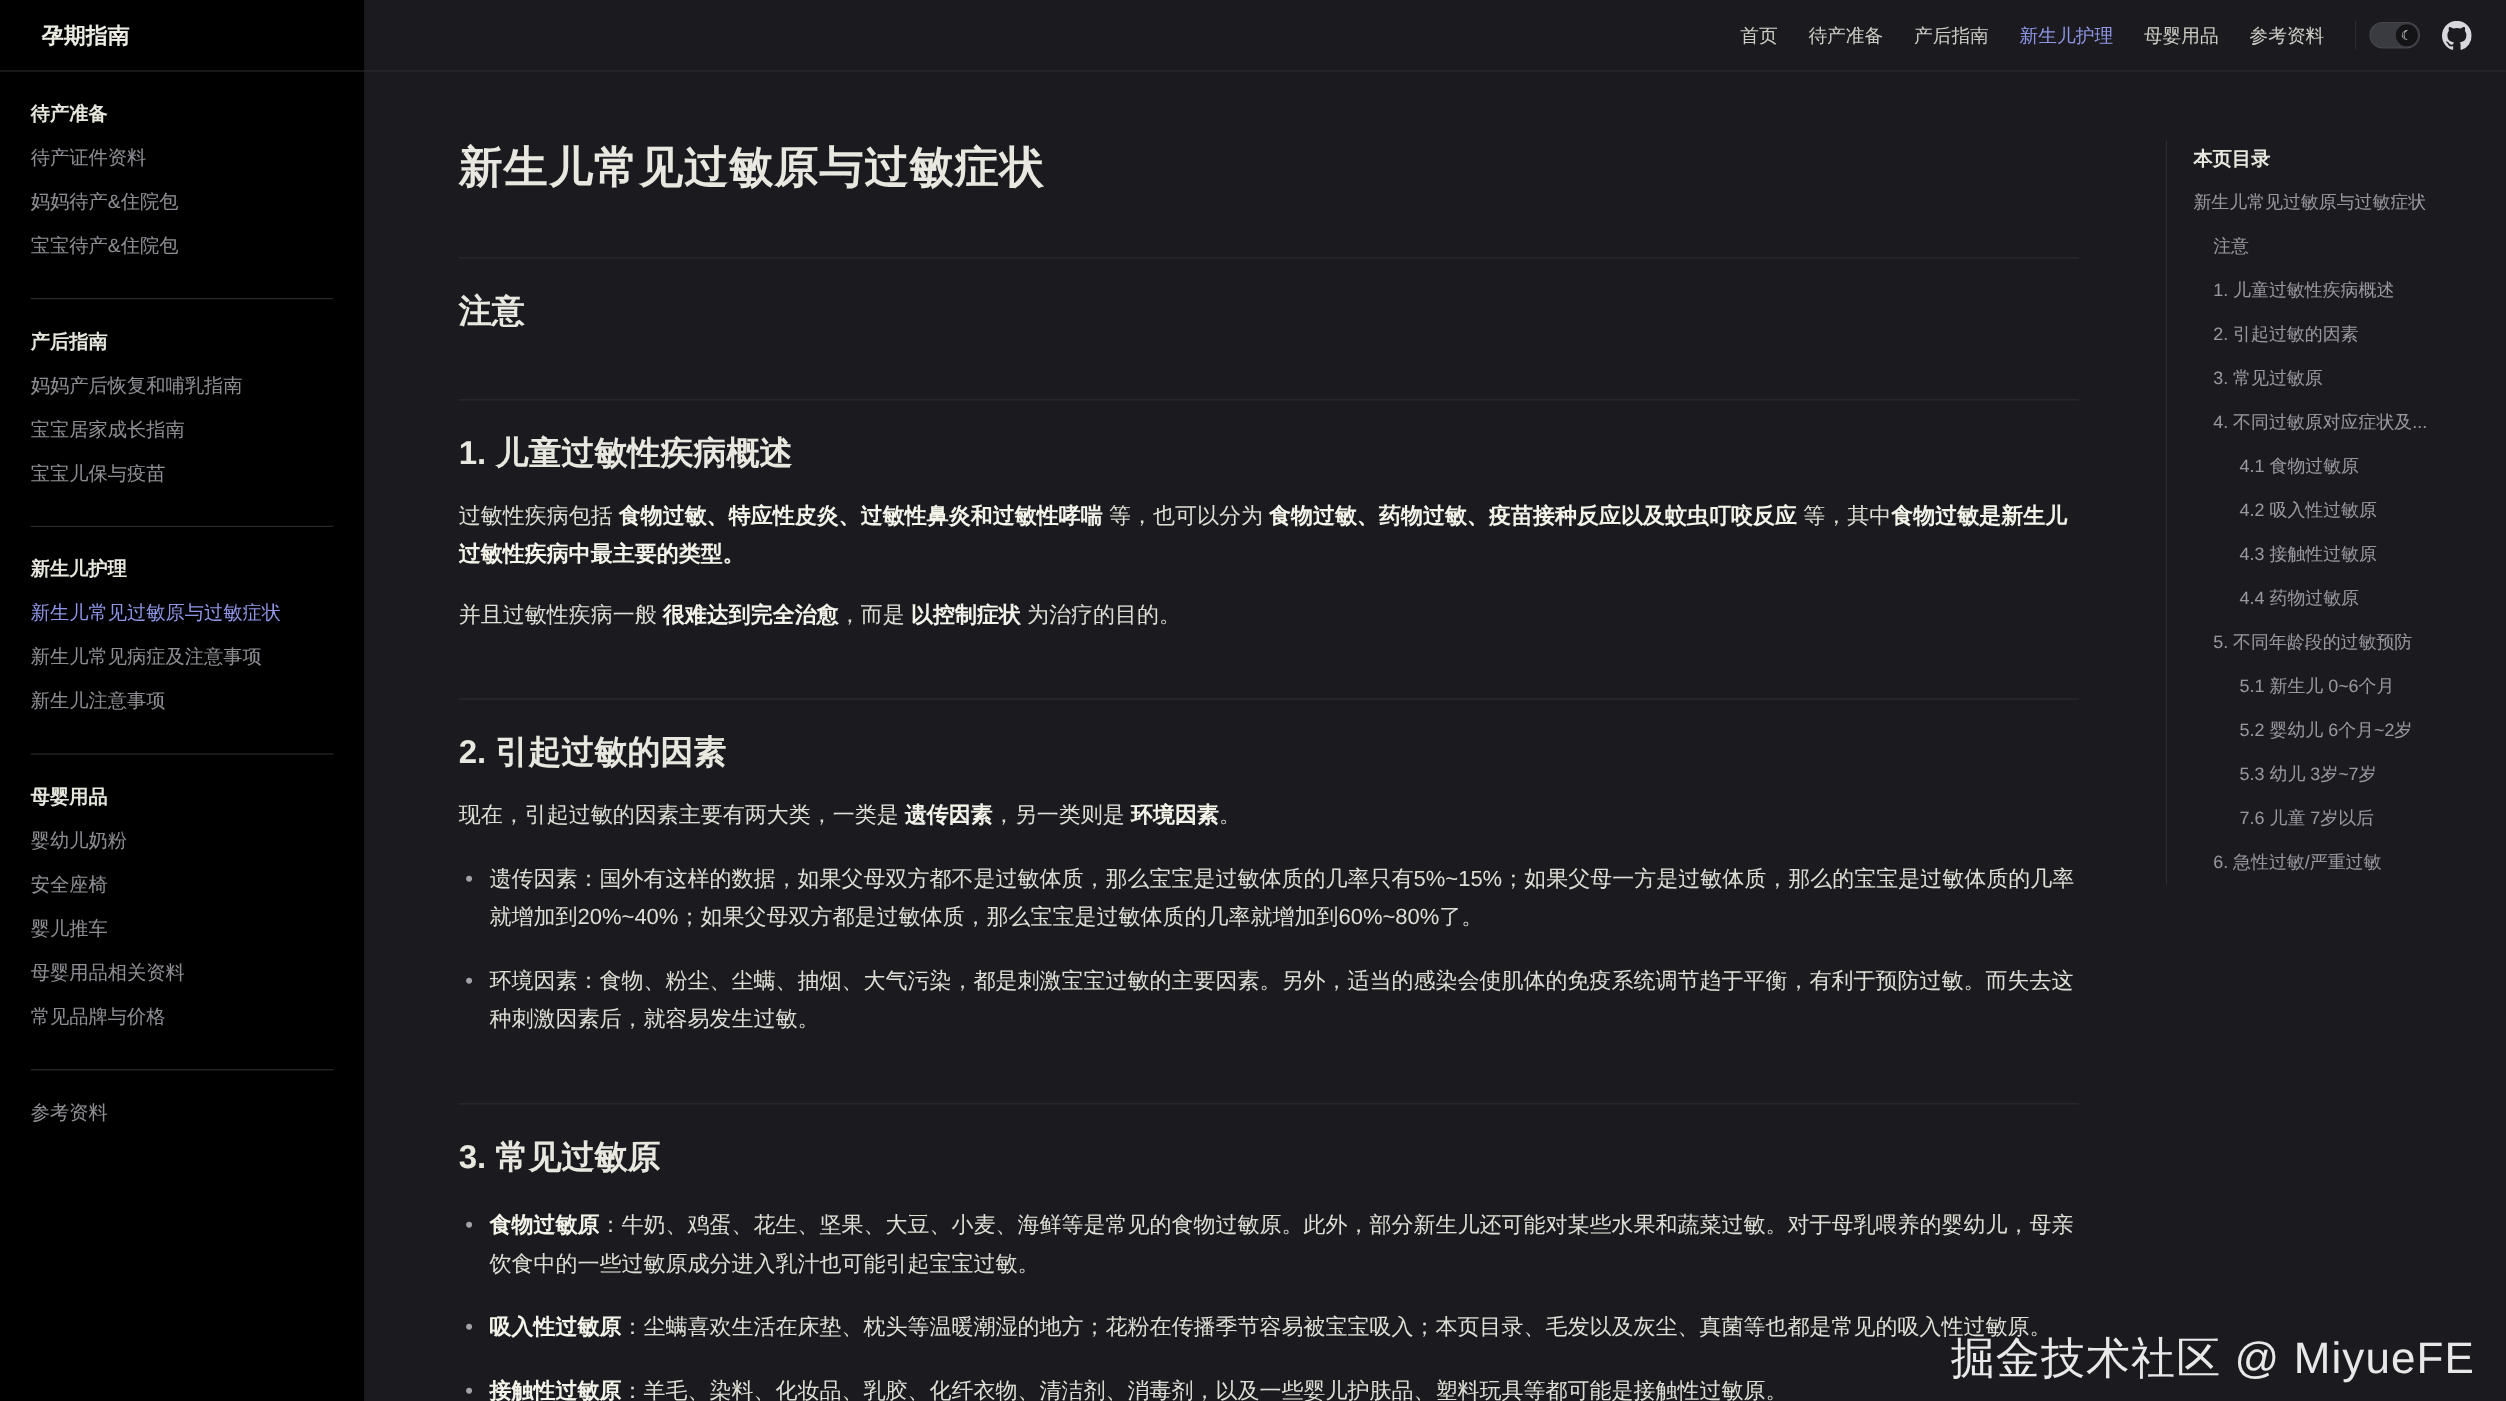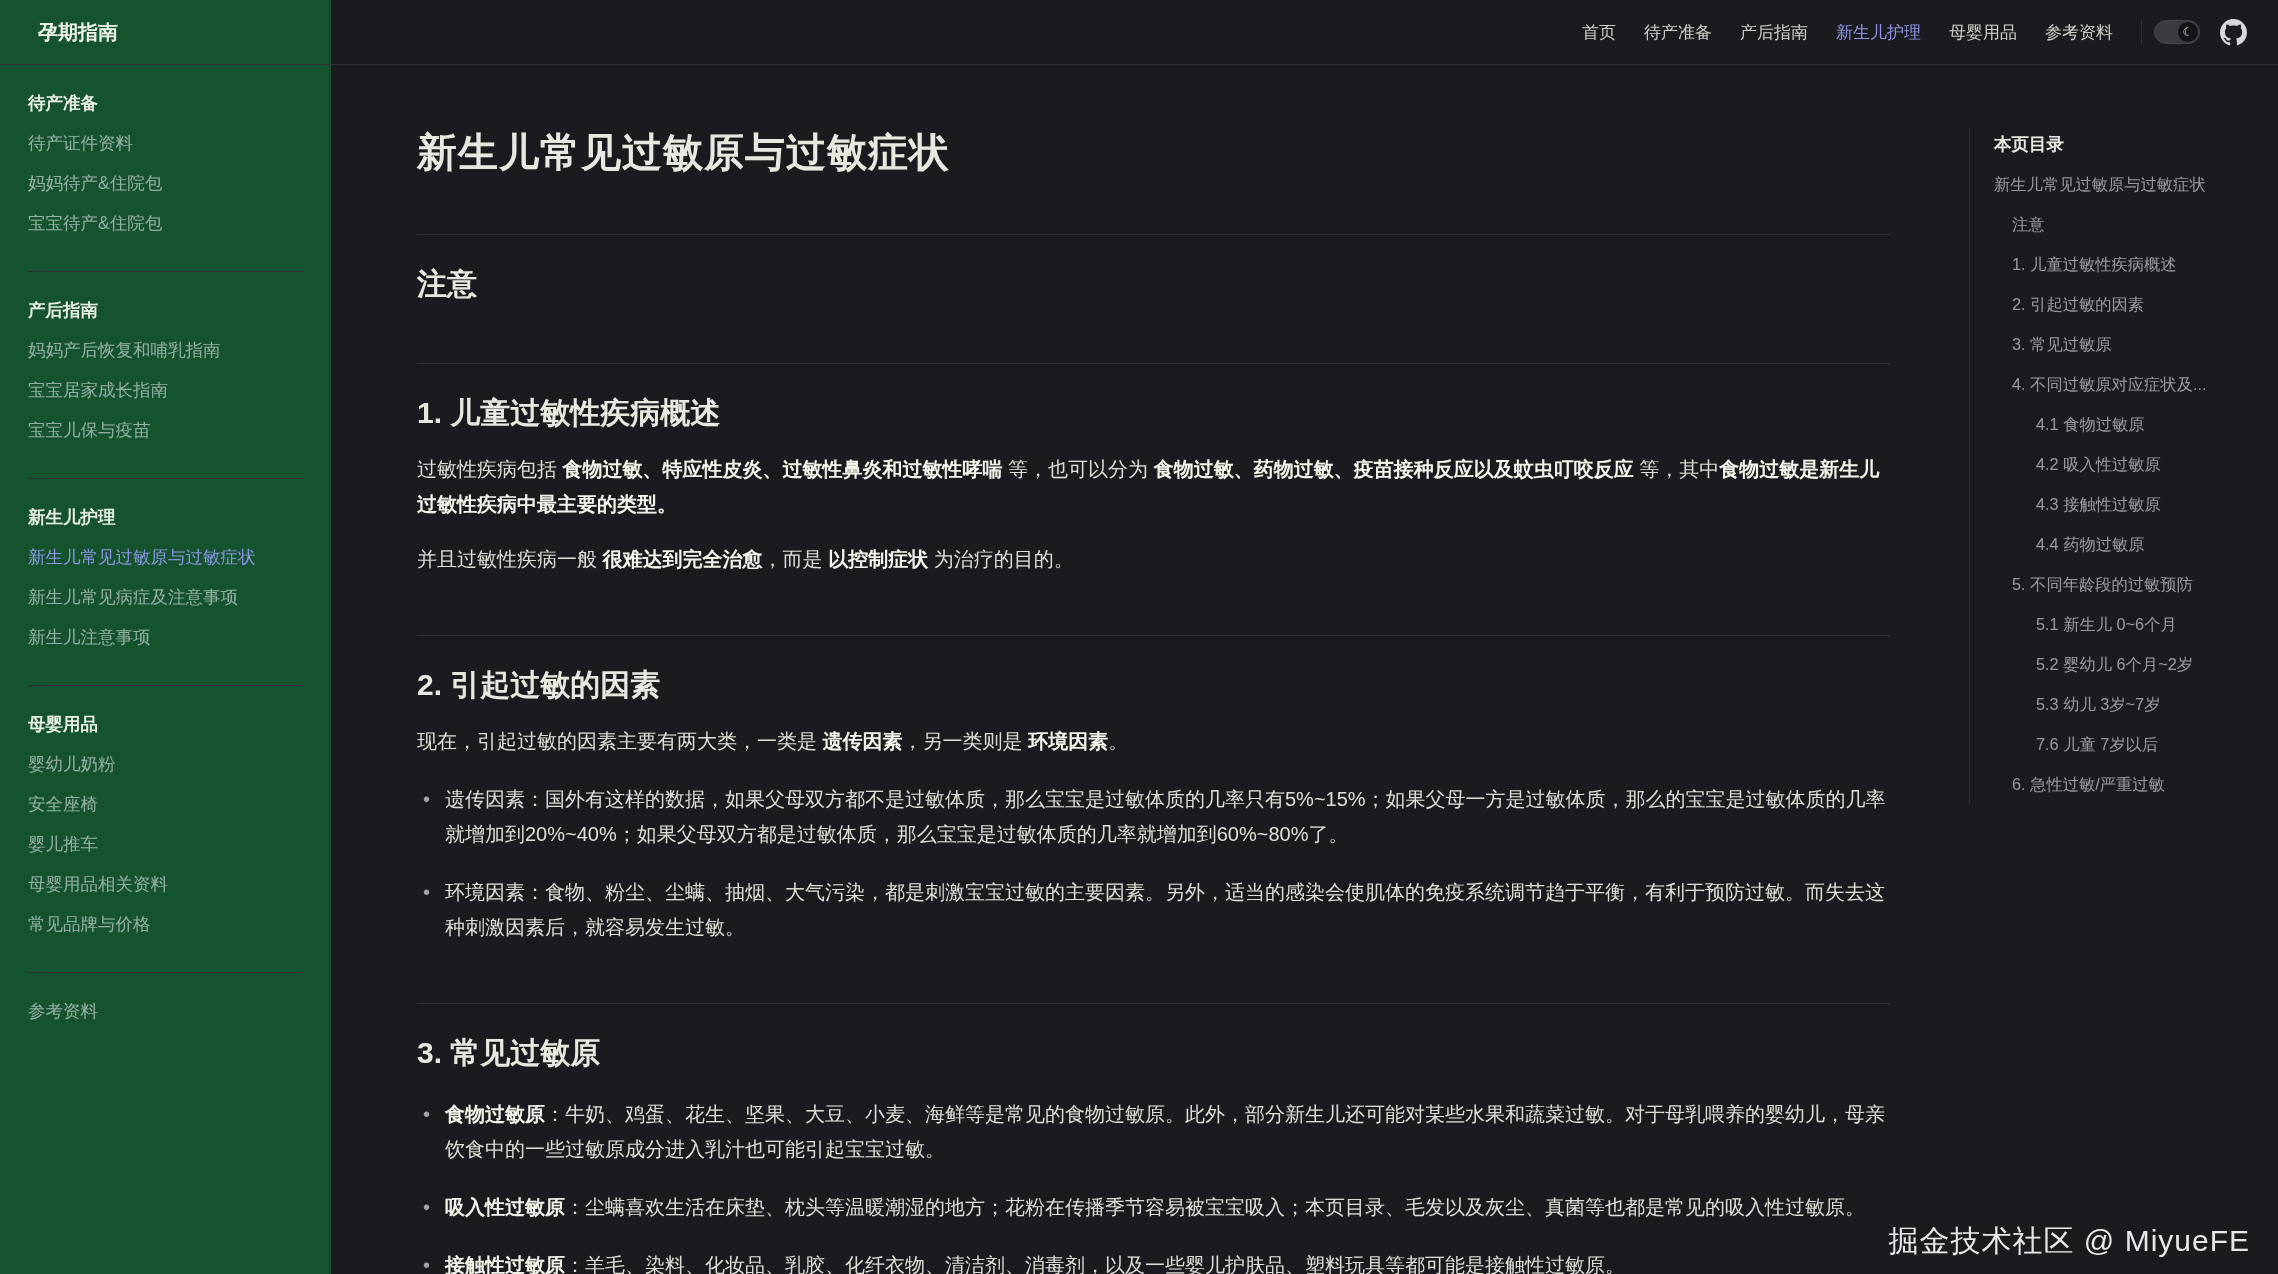--- a/index.html
+++ b/index.html
@@ -16,21 +16,21 @@
   .nav-right { position:absolute; right:30px; top:0; height:64px; display:flex; align-items:center; }
   .nav-menu { display:flex; align-items:center; }
   .nav-item { font-size:17px; color:rgba(255,255,245,0.78); padding:0 14px; cursor:pointer; white-space:nowrap; }
   .nav-item.active { color:var(--accent); }
   .nav-vdivider { width:1px; height:26px; background:#2e2e32; margin:0 12px 0 14px; }
   .theme-toggle { width:46px; height:24px; border-radius:12px; background:#3a3a41; border:1px solid #47474f; position:relative; cursor:pointer; margin-right:18px; }
   .theme-knob { position:absolute; top:1px; right:1px; width:20px; height:20px; border-radius:50%; background:#141417; display:flex; align-items:center; justify-content:center; font-size:12px; color:#e6e6ec; }
   .github-link { width:30px; height:30px; display:flex; align-items:center; justify-content:center; cursor:pointer; }
   .github-link svg { width:27px; height:27px; fill:#d7d7dd; }
   
-  .sidebar { position:absolute; top:0; left:0; width:331px; height:1274px; background:#14532d; z-index:30; }
+  .sidebar { position:absolute; top:0; left:0; width:331px; height:1274px; background:#000000; z-index:30; }
   .sidebar-logo { height:64px; display:flex; align-items:center; padding-left:38px; font-size:20px; font-weight:bold; color:rgba(255,255,245,0.92); cursor:pointer; }
   .sidebar-groups { padding:0 28px; }
   .sb-divider { border:none; border-top:1px solid #2e2e32; }
   .sb-group { padding:18px 0 28px 0; }
   .sb-title { font-size:17.5px; font-weight:bold; color:rgba(255,255,245,0.9); line-height:40px; padding-left:0; }
   .sb-item { font-size:17.5px; color:rgba(235,235,245,0.6); line-height:40px; cursor:pointer; white-space:nowrap; }
   .sb-item.active { color:var(--accent); }
   
   .content { position:absolute; top:64px; left:331px; width:1560px; padding-left:86px; z-index:5; }
   .article { width:1473px; }
@@ -44,21 +44,21 @@
   .article li { position:relative; font-size:20px; line-height:35px; padding-left:28px; margin-top:23px; color:rgba(255,255,245,0.86); }
   .article li::before { content:"•"; position:absolute; left:6px; top:0; color:rgba(235,235,245,0.65); }
   
   .toc { position:absolute; top:128px; left:1969px; width:300px; border-left:1px solid #2e2e32; padding-left:24px; z-index:5; }
   .toc-title { font-size:17.5px; font-weight:bold; color:rgba(255,255,245,0.9); line-height:32px; }
   .toc-list { margin-top:4px; }
   .toc-item { font-size:16.3px; color:rgba(235,235,245,0.6); line-height:40px; white-space:nowrap; overflow:hidden; text-overflow:ellipsis; cursor:pointer; }
   .toc-item.lvl1 { padding-left:18px; }
   .toc-item.lvl2 { padding-left:42px; }
   
-  .watermark { position:absolute; right:28px; bottom:12px; font-size:30px; color:rgba(255,255,255,0.9); z-index:40; letter-spacing:1px; }
+  .watermark { position:absolute; right:28px; bottom:12px; font-size:40px; color:rgba(255,255,255,0.9); z-index:40; letter-spacing:1px; }
 </style>
 </head>
 <body>
 
 <aside class="sidebar">
   <div class="sidebar-logo">孕期指南</div>
   <hr class="sb-divider">
   <nav class="sidebar-groups">
       <div class="sb-group">
         <div class="sb-title">待产准备</div>

